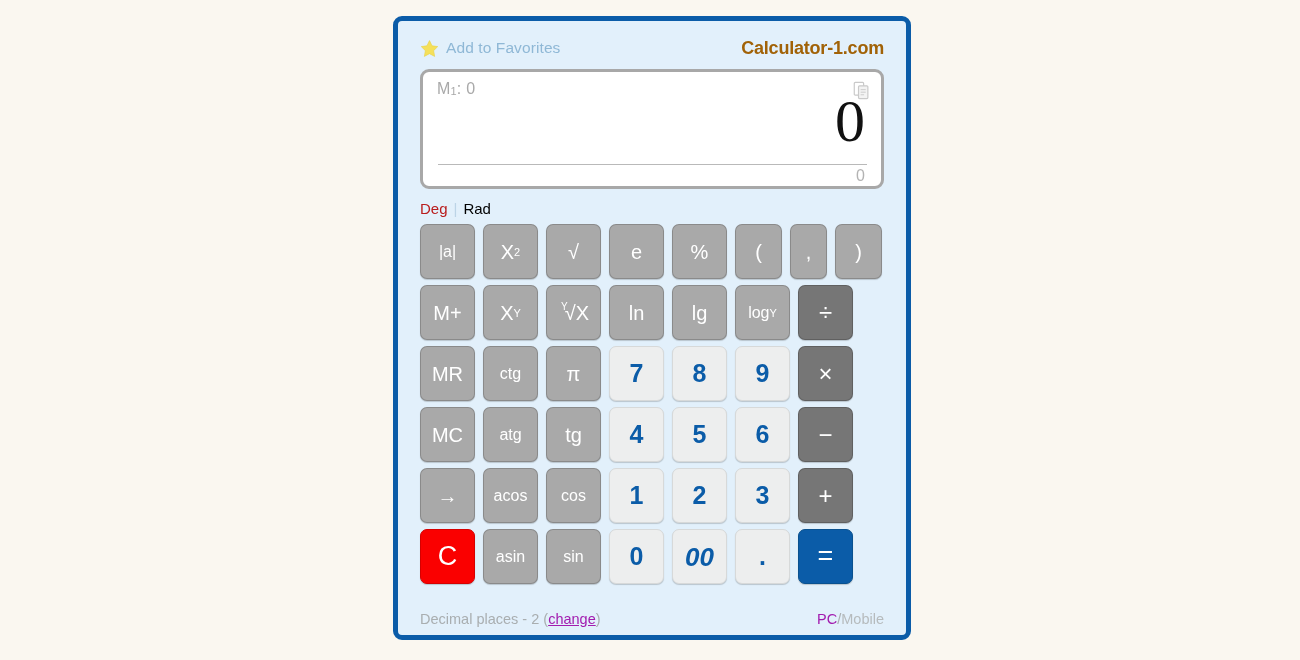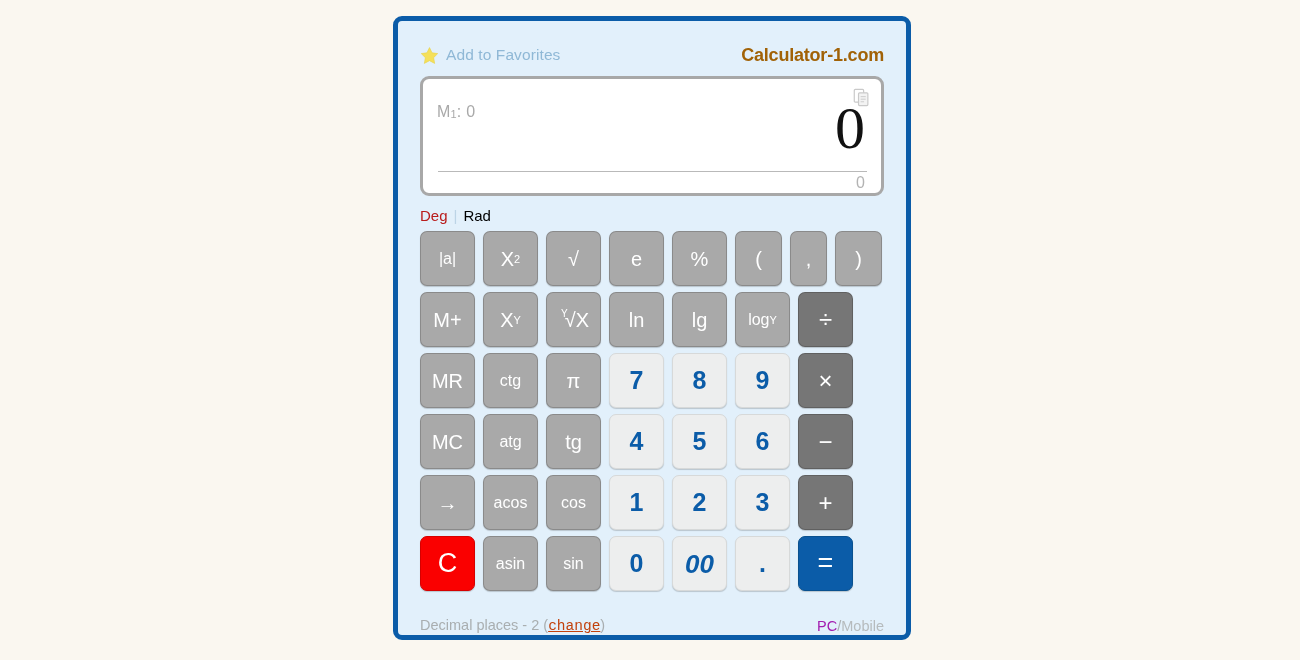--- a/index.html
+++ b/index.html
@@ -31,21 +31,20 @@
     border-radius: 9px;
     background: #e2f0fb;
     padding: 0;
   }
   .calc-inner {
     position: relative;
     width: 100%;
     height: 100%;
     box-sizing: border-box;
     padding: 12px 22px 0 22px;
-    margin-top: 7px;
   }
 
   
   .calc-header {
     display: flex;
     align-items: center;
     justify-content: space-between;
     height: 30px;
   }
   .fav {
@@ -73,21 +72,21 @@
 
   
   .display {
     position: relative;
     margin-top: 6px;
     height: 120px;
     box-sizing: border-box;
     background: #ffffff;
     border: 3px solid #a8a8a8;
     border-radius: 9px;
-    padding: 24px 12px 4px 14px;
+    padding: 8px 12px 4px 14px;
   }
   .mem-row {
     font-size: 16px;
     color: #a9a9a9;
     line-height: 18px;
     letter-spacing: 0.2px;
   }
   .mem-row sub {
     font-size: 11px;
     vertical-align: baseline;
@@ -247,24 +246,23 @@
     left: 22px;
     right: 22px;
     bottom: 8px;
     display: flex;
     align-items: center;
     justify-content: space-between;
     font-size: 14.5px;
     color: #a9aeb0;
   }
   .footer-left .change-link {
-    color: #c2410c;
+    color: #a21caf;
     text-decoration: underline;
     cursor: pointer;
-    font-family: Liberation Mono, monospace;
   }
   .footer-right .pc {
     color: #a21caf;
     cursor: pointer;
   }
   .footer-right .slash {
     color: #a9aeb0;
   }
   .footer-right .mobile {
     color: #b6bbbd;

